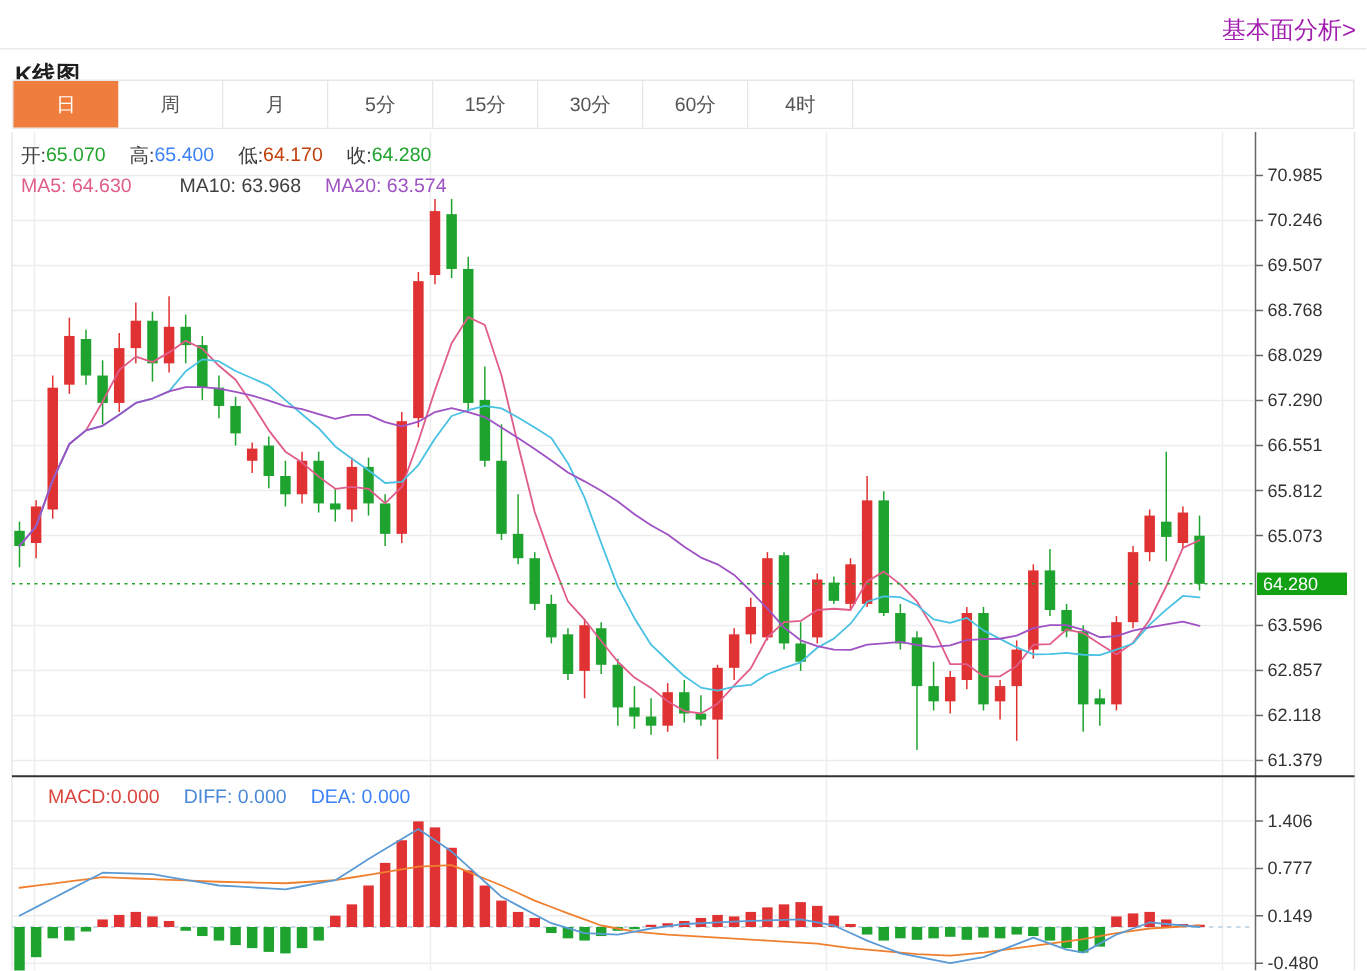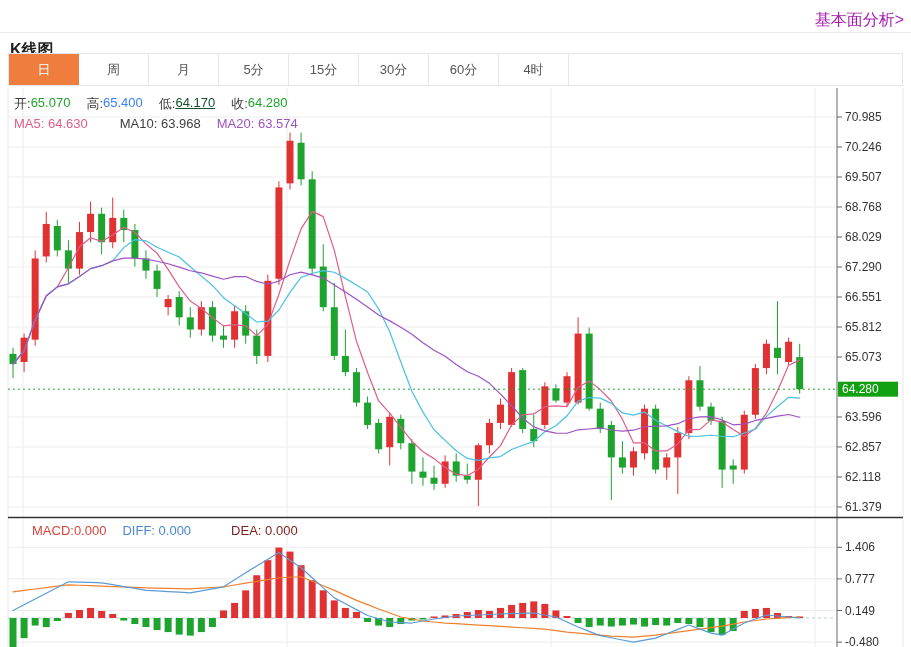--- a/index.html
+++ b/index.html
@@ -338,27 +338,27 @@
     <polyline points="13,364.02640295258794 24.08,350.83202422636526 35.16,320.0451405318443 46.24,296.02460490205397 57.32,286.8900350146689 68.4,283.8451783855404 79.48,276.45052657194253 90.56,268.6208952398977 101.64,265.68881107851473 112.72,260.9072584461058 123.8,247.50988927794026 134.88,239.59326204220665 145.96,240.8112046938575 157.04,247.30689883599857 168.12,252.1786694426042 179.2,257.0504400492099 190.28,266.7939812624212 201.36,276.1315415917479 212.44,285.46910192107464 223.52,297.64852843758877 234.6,305.76814611526413 245.68,313.481782909056 256.76,322.0073814706153 267.84000000000003,321.1954197028479 278.92,310.030945396044 290,292.37077694709967 301.08,277.34948424339933 312.16,273.4926658465028 323.24,270.65079965931653 334.32,272.27472319485196 345.4,278.36443645310845 356.48,285.0631210371906 367.56,291.96479606321515 378.64,308.8130027443932 389.72,331.7509226838272 400.8,361.99649853316913 411.88,391.22712217280184 422.96,412.13513769281735 434.04,429.79530614176167 445.12,440.35080912274043 456.2,450.7033216617771 467.28000000000003,458.41695845556904 478.36,460.44686287498814 489.44,457.807987129743 500.52,456.59004447809247 511.6,449.4853790101257 522.6800000000001,445.22257972934636 533.76,441.5687517743924 544.84,431.82521056118077 555.92,425.7354973029243 567,415.7889656477713 578.08,401.1736538279549 589.16,397.5198258730007 600.24,398.12879719882693 611.32,403.406548689316 622.4,412.9470994605844 633.48,415.1799943219453 644.5600000000001,411.93214725087506 655.64,420.25475537049294 666.72,425.9384877448654 677.8,431.6222201192391 688.88,436.29100028390246 699.96,436.0880098419602 711.04,435.27604807419306 722.12,436.49399072584475 733.2,436.6969811677867 744.28,433.04315321283224 755.36,428.98334437399456 766.44,416.39793697359727 777.52,406.45140531844424 788.6,397.31683543105896 799.68,398.2099933756035" fill="none" stroke="#49c1e3" stroke-width="1.2" stroke-linejoin="round" stroke-linecap="round"></polyline>
     <polyline points="13,364.02640295258794 24.08,350.83202422636526 35.16,320.0451405318443 46.24,296.02460490205397 57.32,286.8900350146689 68.4,283.8451783855404 79.48,276.45052657194253 90.56,268.6208952398977 101.64,265.68881107851473 112.72,260.9072584461058 123.8,258.1022996119993 134.88,258.1330557395662 145.96,259.0959591180084 157.04,261.22624342629985 168.12,263.749124633292 179.2,267.0984669253331 190.28,270.7702058016352 201.36,272.793476546481 212.44,276.09949046933616 223.52,279.27789344184725 234.6,276.63901769660276 245.68,276.53752247563193 256.76,281.4092930822376 267.84000000000003,284.25115926942436 278.92,281.10480741932497 290,274.7106084981548 301.08,272.07173275290967 312.16,274.81210371912505 323.24,278.05995079019533 334.32,284.96162581622036 345.4,292.0662912841866 356.48,299.2724519731236 367.56,306.9860887669149 378.64,315.0042112236206 389.72,320.89093403993536 400.8,327.18363774013415 411.88,334.2883032081003 422.96,342.8139017696602 434.04,350.2230529005395 445.12,356.312766158796 456.2,364.5338790574422 467.28000000000003,371.74003974637986 478.36,376.2058294691015 489.44,383.3104949370677 500.52,394.170483580959 511.6,405.7409387716468 522.6800000000001,418.2248509510735 533.76,426.85194473360457 544.84,430.81025835147165 555.92,433.04315321283224 567,433.24614365477504 578.08,429.79530614176224 589.16,428.98334437399456 600.24,427.96839216428486 611.32,429.99829658370425 622.4,431.21623923535566 633.48,430.20128702564654 644.5600000000001,426.75044951263425 655.64,426.03998296583745 666.72,425.83699252389573 677.8,423.7055928835055 688.88,418.732327055929 699.96,416.8039178574813 711.04,416.70242263651045 722.12,419.9502697075804 733.2,424.82204031418576 744.28,424.1115737673889 755.36,420.45774581243467 766.44,418.3263461720444 777.52,416.1949465316547 788.6,414.4695277751487 799.68,417.25049682975293" fill="none" stroke="#9f52c4" stroke-width="1.2" stroke-linejoin="round" stroke-linecap="round"></polyline>
     <line x1="8" y1="389.1972177533831" x2="836" y2="389.1972177533831" stroke="#21a42d" stroke-width="1" stroke-dasharray="2,3"></line>
     <rect x="838" y="381.6972177533831" width="60" height="15" fill="#12a112"></rect>
     <text x="842" y="393.1972177533831" font-size="12" fill="#fff">64.280</text>
   </svg>
 
 <div class="abs legend-row" id="ohlc-legend">
   <span class="lg-label">开:</span><span class="lg-val ohlc-v" style="color: rgb(33, 164, 45);">65.070</span><span class="lg-gap"></span>
   <span class="lg-label">高:</span><span class="lg-val ohlc-v" style="color: #3b82f6;">65.400</span><span class="lg-gap"></span>
-  <span class="lg-label">低:</span><span class="lg-val ohlc-v" style="color: #14532d; text-decoration: underline;">64.170</span><span class="lg-gap"></span>
+  <span class="lg-label">低:</span><span class="lg-val ohlc-v" style="color: #c2410c;">64.170</span><span class="lg-gap"></span>
   <span class="lg-label">收:</span><span class="lg-val ohlc-v" style="color: rgb(33, 164, 45);">64.280</span>
 </div>
 
 <div class="abs legend-row" id="ma-legend">
   <span class="ma-item" style="color: rgb(224, 92, 138); text-align: right;"><span>MA5:</span> <span>64.630</span></span><span class="lg-gap"></span>
   <span class="ma-item" style="color: #404040; margin-left: 16px;"><span>MA10:</span> <span>63.968</span></span><span class="lg-gap"></span>
   <span class="ma-item" style="color: rgb(159, 82, 196);"><span>MA20:</span> <span>63.574</span></span>
 </div>
 
 <div class="abs legend-row" id="macd-legend">
   <span class="macd-item" style="color: rgb(217, 69, 60);"><span>MACD:</span><span>0.000</span></span><span class="lg-gap"></span>
   <span class="macd-item" style="color: rgb(74, 136, 216);"><span>DIFF:</span> <span>0.000</span></span><span class="lg-gap"></span>
-  <span class="macd-item" style="color: #7f1d1d; margin-left: 24px;"><span>DEA:</span> <span>0.000</span></span>
+  <span class="macd-item" style="color: #3b82f6;"><span>DEA:</span> <span>0.000</span></span>
 </div>
 
 </body></html>

